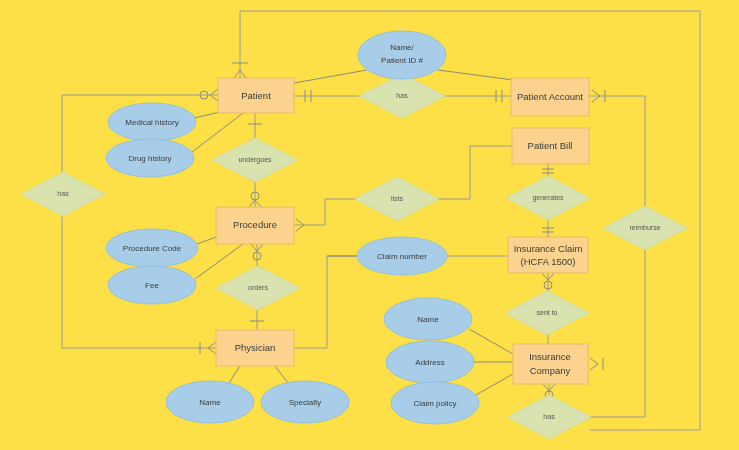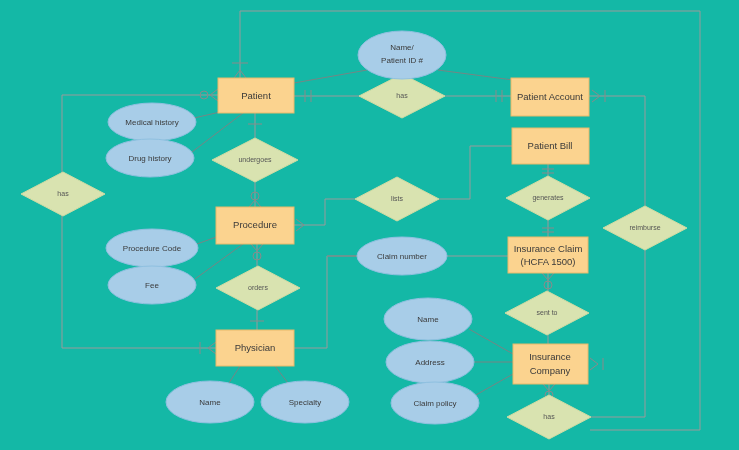--- a/index.html
+++ b/index.html
@@ -1,17 +1,17 @@
 <!DOCTYPE html>
 <html><head>
 <meta charset="utf-8">
 <style>
   html,body{margin:0;padding:0;background:#ffffff;}
   body{width:739px;height:450px;overflow:hidden;font-family:"Liberation Sans",sans-serif;}
-  #canvas{position:relative;width:739px;height:450px;background:#14b8a6;}
+  #canvas{position:relative;width:739px;height:450px;background:#fde047;}
   svg{position:absolute;top:0;left:0;width:739px;height:450px;}
   .entity-label,.attr-label,.rel-label{
     font-family:"Liberation Sans",sans-serif;
     fill:#3a3a3a;
     text-anchor:middle;
     dominant-baseline:middle;
   }
   .entity-label{font-size:9.5px;}
   .attr-label{font-size:8px;}
   .rel-label{font-size:7px;fill:#555;}

